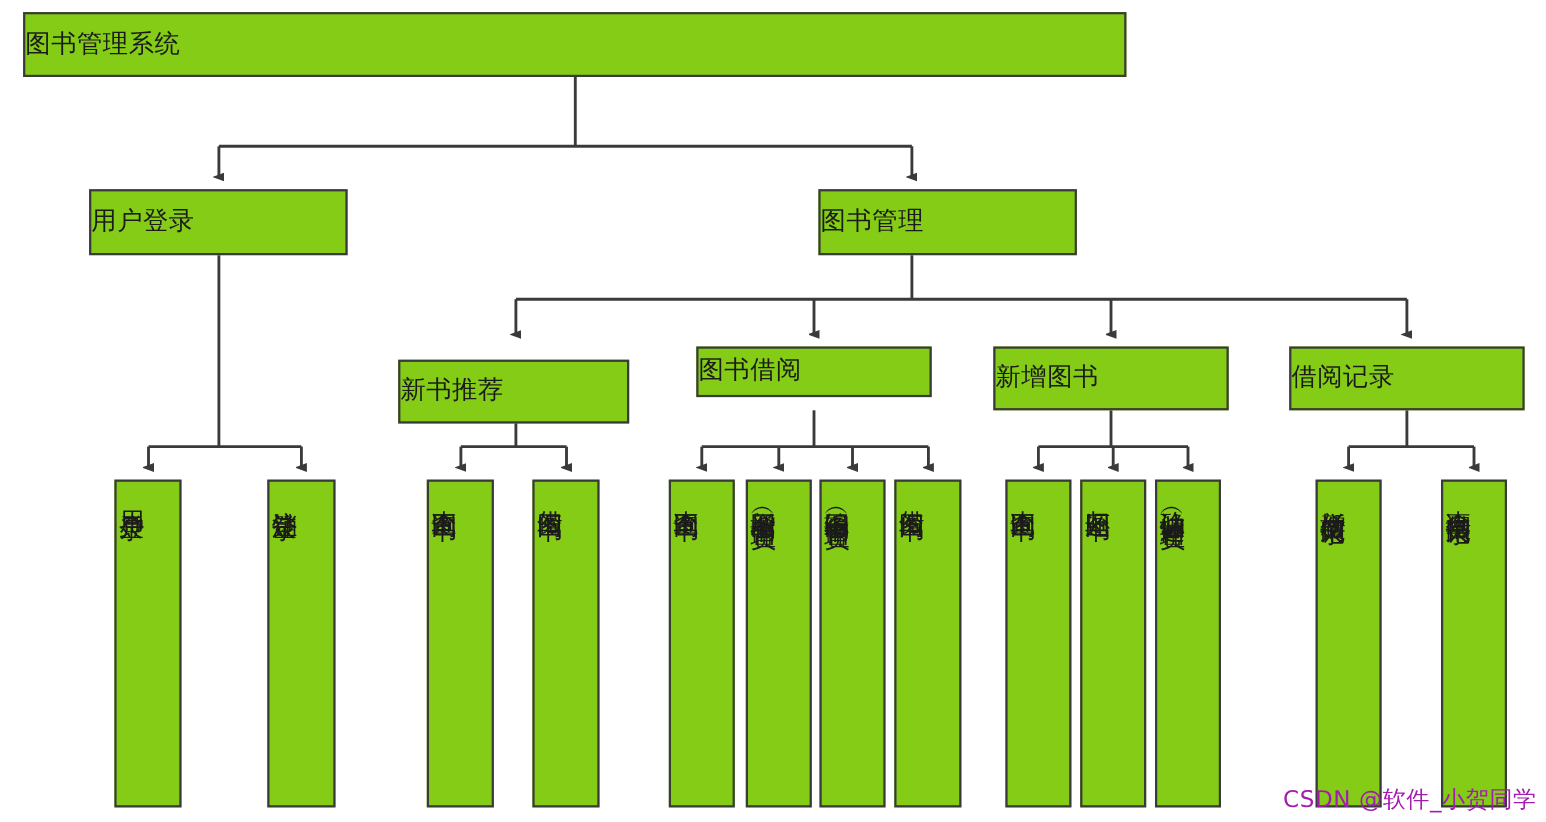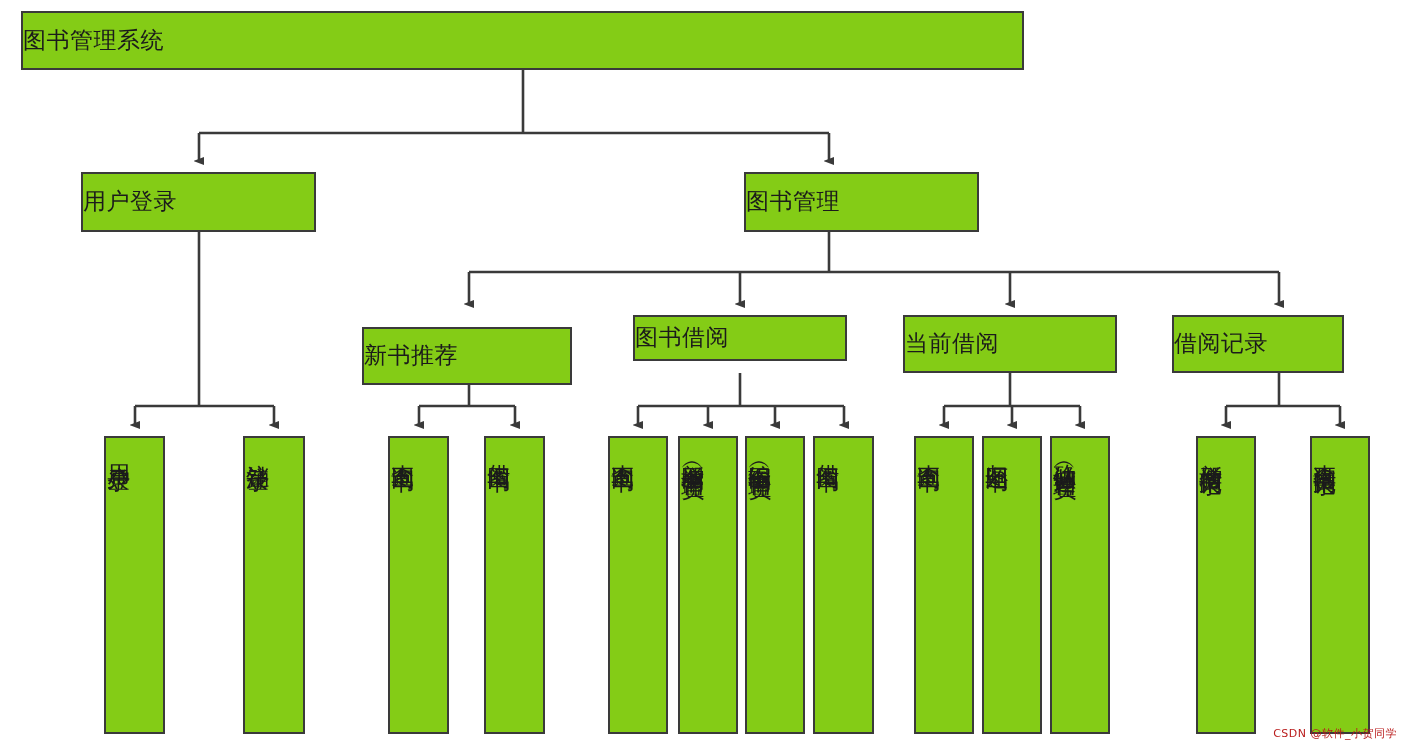--- a/index.html
+++ b/index.html
@@ -54,22 +54,22 @@
     text-orientation: upright;
     font-size: 23px;
     line-height: 1.1;
     letter-spacing: 2px;
     white-space: nowrap;
   }
   #watermark {
     position: absolute;
     right: 8px;
     bottom: 6px;
-    font-size: 11px;
-    color: #b91c1c;
+    font-size: 21px;
+    color: #a21caf;
     letter-spacing: 0.5px;
     z-index: 3;
     white-space: nowrap;
     font-family: "DejaVu Sans", "Liberation Sans", sans-serif;
   }
 </style>
 </head>
 <body>
 
 <div id="canvas">
@@ -126,23 +126,23 @@
       <div class="node horiz" id="node-bookmgmt" style="left: 711px; top: 172px; width: 235px; height: 60px; margin-left: 33px;">
         <span class="lbl">图书管理</span>
       </div>
       <div class="node horiz" id="node-newbook" style="left: 362px; top: 315px; width: 210px; height: 58px; margin-top: 12px;">
         <span class="lbl">新书推荐</span>
       </div>
       <div class="node horiz" id="node-borrow" style="left: 633px; top: 315px; width: 214px; height: 46px;">
         <span class="lbl">图书借阅</span>
       </div>
       <div class="node horiz" id="node-current" style="left: 903px; top: 315px; width: 214px; height: 58px;">
-        <span class="lbl">当前借阅</span>
+        <span class="lbl">新增图书</span>
       </div>
-      <div class="node horiz" id="node-records" style="left: 1172px; top: 315px; width: 172px; height: 58px;">
+      <div class="node horiz" id="node-records" style="left: 1172px; top: 315px; width: 214px; height: 58px;">
         <span class="lbl">借阅记录</span>
       </div>
       <div class="node vert" id="node-l1" style="left: 104px; top: 436px; width: 61px; height: 298px;">
         <span class="lbl">用户登录</span>
       </div>
       <div class="node vert" id="node-l2" style="left: 243px; top: 436px; width: 62px; height: 298px;">
         <span class="lbl">注销登录</span>
       </div>
       <div class="node vert" id="node-n1" style="left: 388px; top: 436px; width: 61px; height: 298px;">
         <span class="lbl">查询图书</span>

